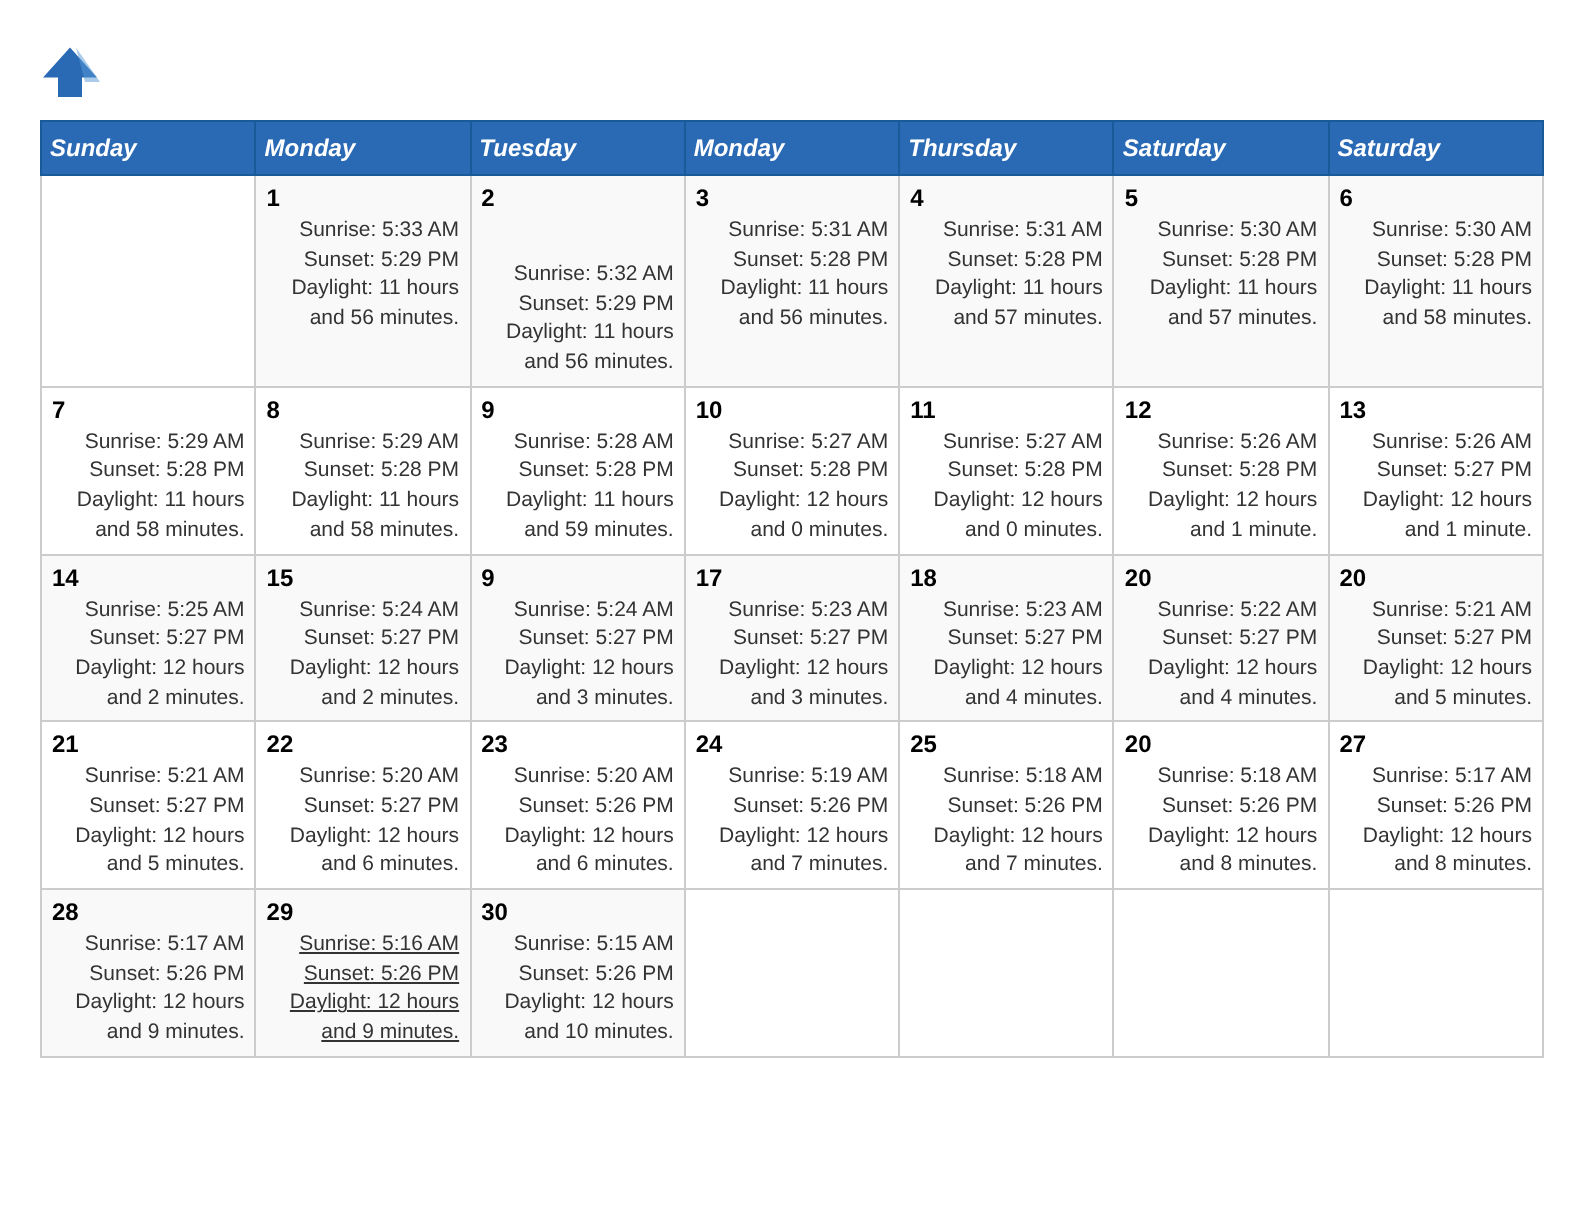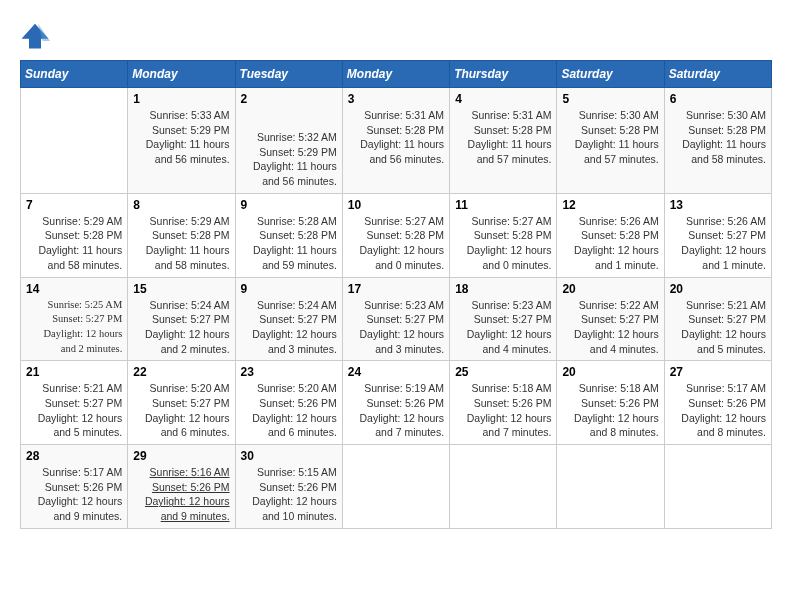--- a/index.html
+++ b/index.html
@@ -215,21 +215,21 @@
           <span class="day-number">13</span>
           <div class="day-info" style="white-space: pre-line;">Sunrise: 5:26 AM
 Sunset: 5:27 PM
 Daylight: 12 hours
 and 1 minute.</div>
         </td>
       </tr>
       <tr>
         <td>
           <span class="day-number">14</span>
-          <div class="day-info" style="white-space: pre-line; font-family: Liberation Serif, serif;">Sunrise: 5:25 AM
+          <div class="day-info" style="white-space: pre-line;">Sunrise: 5:25 AM
 Sunset: 5:27 PM
 Daylight: 12 hours
 and 2 minutes.</div>
         </td>
         <td>
           <span class="day-number">15</span>
           <div class="day-info" style="white-space: pre-line;">Sunrise: 5:24 AM
 Sunset: 5:27 PM
 Daylight: 12 hours
 and 2 minutes.</div>

